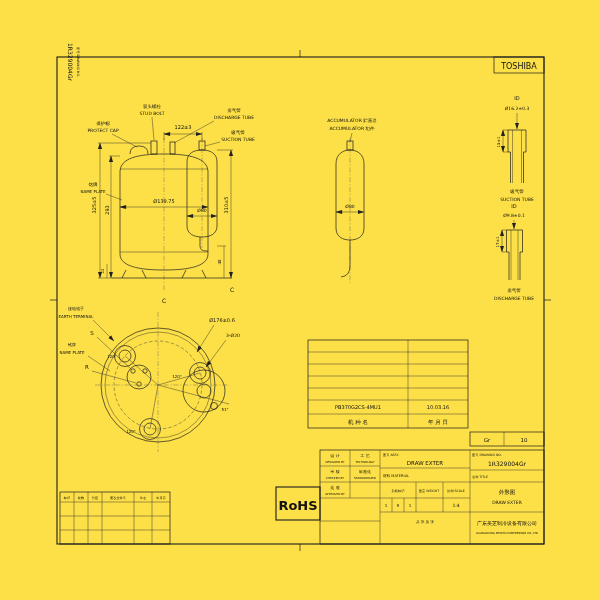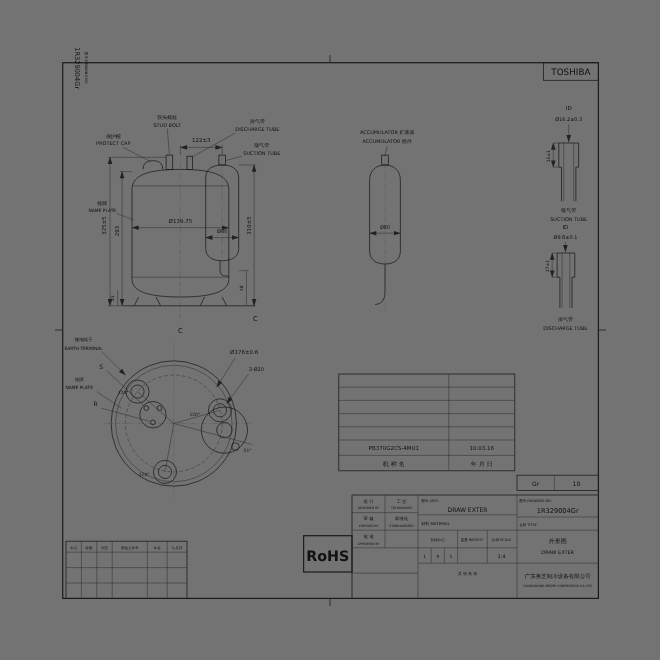--- a/index.html
+++ b/index.html
@@ -1,16 +1,16 @@
 <!DOCTYPE html>
 <html><head>
 <meta charset="utf-8">
 <style>
   html,body{margin:0;padding:0;background:#ededed;}
-  .page{width:600px;height:600px;background:#737373;position:relative;overflow:hidden;}
+  .page{width:600px;height:600px;background:#fde047;position:relative;overflow:hidden;}
   svg{display:block;}
   .ln{stroke:#1c1c1c;stroke-width:.7;fill:none}
   .lw{stroke:#1c1c1c;stroke-width:1.1;fill:none}
   .thin{stroke:#2a2a2a;stroke-width:.45;fill:none}
   .cl{stroke:#555;stroke-width:.4;fill:none;stroke-dasharray:5 1.8 1.2 1.8}
   .dsh{stroke:#333;stroke-width:.45;fill:none;stroke-dasharray:3.5 2}
   text{fill:#111;font-family:"DejaVu Sans",sans-serif;text-anchor:middle}
   .st{text-anchor:start}
   .t28{font-size:2.8px}.t3{font-size:3.2px}.t35{font-size:3.6px}.t4{font-size:4px}
   .t45{font-size:4.5px}.t5{font-size:5px}.t55{font-size:5.5px}.t6{font-size:6px}.t8{font-size:8px}

